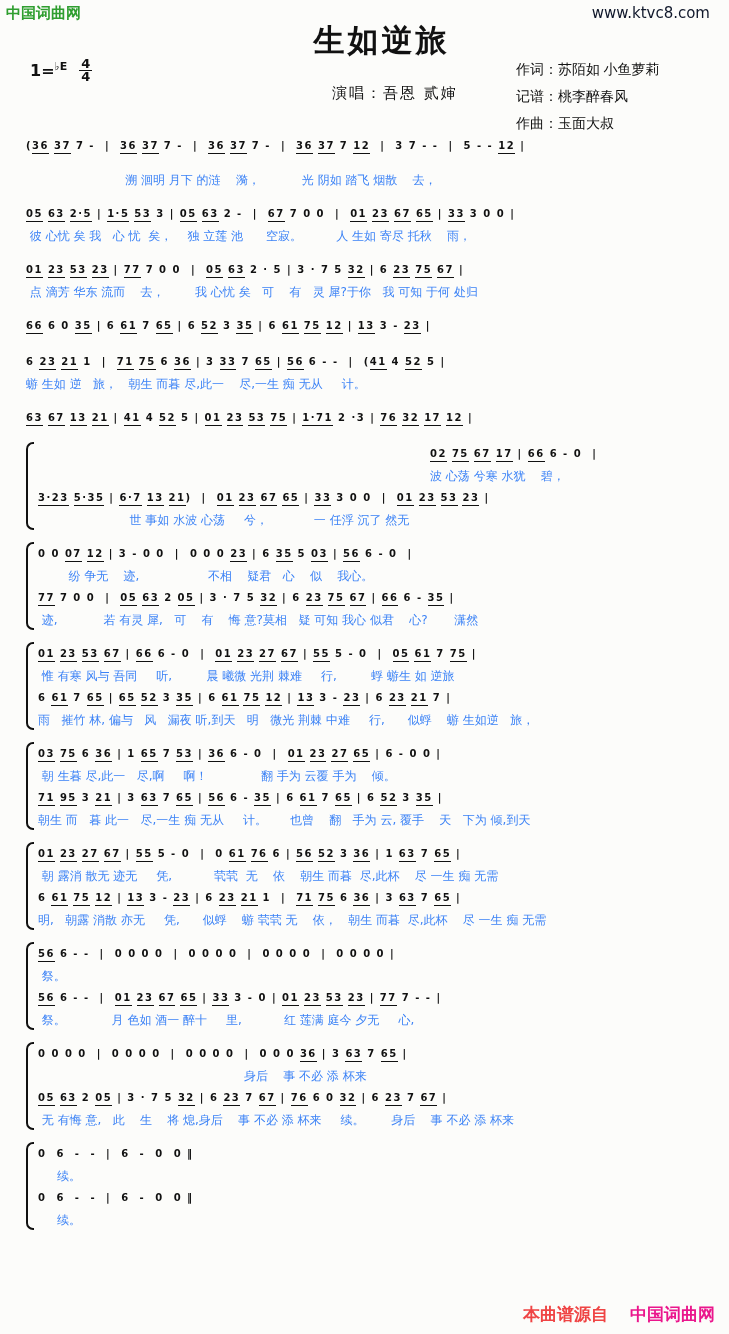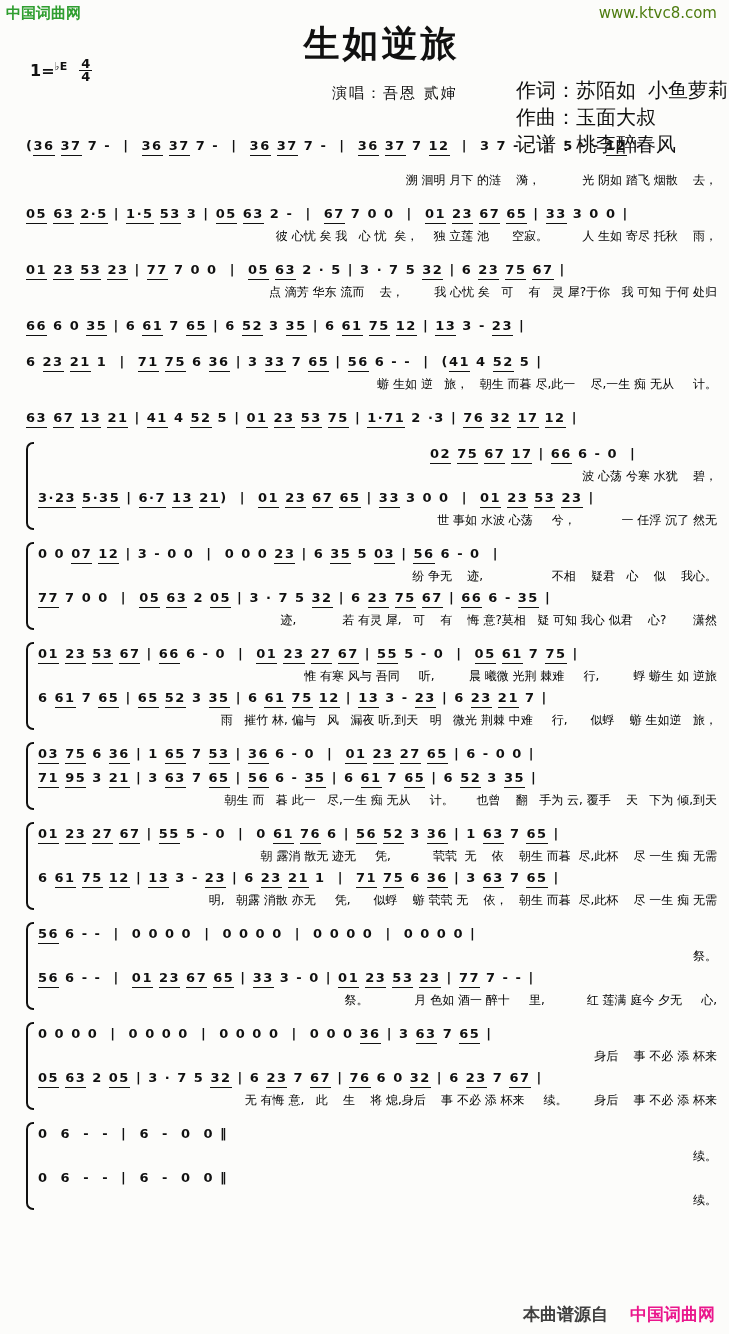--- a/index.html
+++ b/index.html
@@ -3,58 +3,58 @@
 <meta charset="utf-8">
 <style>
   html,body{margin:0;padding:0;}
   body{
     width:729px;height:1334px;position:relative;overflow:hidden;
     background:#fcfcfa;color:#111;
     font-family:"DejaVu Sans","Liberation Sans",sans-serif;
   }
   
   .site-left{position:absolute;left:6px;top:4px;font-size:15px;font-weight:bold;color:#2f9e2f;}
-  .site-right{position:absolute;right:12px;top:4px;font-size:15px;color:#4d7c0f;}
+  .site-right{position:absolute;right:19px;top:4px;font-size:15px;color:#0f172a;}
   .song-title{position:absolute;left:0;right:0;top:20px;text-align:center;
-    font-size:36px;font-weight:bold;letter-spacing:3px;margin-left:34px;}
+    font-size:31px;font-weight:bold;letter-spacing:3px;margin-left:34px;}
   .performer{position:absolute;left:332px;top:64px;font-size:15px;letter-spacing:2px;
     font-family:"DejaVu Serif","Liberation Serif",serif;margin-top:20px;}
-  .credits{position:absolute;left:516px;top:78px;font-size:20px;line-height:27px;
-    font-family:Liberation Mono, monospace;}
+  .credits{position:absolute;left:516px;top:56px;font-size:14px;line-height:27px;
+    font-family:Liberation Serif, serif;}
   .keysig{position:absolute;left:30px;top:58px;font-size:16px;font-weight:bold;display:flex;align-items:center;}
   .keysig .flat{font-size:11px;vertical-align:super;position:relative;top:-4px;}
   .frac{display:inline-flex;flex-direction:column;margin-left:12px;font-size:13px;line-height:12px;text-align:center;}
   .frac .num{border-bottom:1.5px solid #111;padding:0 2px;}
   .frac .den{padding:0 2px;}
   
   .sheet{position:absolute;top:134px;left:26px;right:12px;}
   .system{display:flex;margin-bottom:12px;}
   .system .rows{flex:1;min-width:0;}
   .bracket{width:6px;margin-right:4px;border-left:2px solid #111;border-top:2px solid #111;
     border-bottom:2px solid #111;border-radius:7px 0 0 7px;}
-  .notes{font-size:13px;font-weight:bold;letter-spacing:1.5px;white-space:pre;line-height:24px;}
+  .notes{font-size:10px;font-weight:bold;letter-spacing:1.5px;white-space:pre;line-height:24px;}
   .notes u{text-decoration:none;border-bottom:1.6px solid #111;padding-bottom:1.5px;}
-  .lyrics{font-size:12px;white-space:pre;line-height:20px;color:#000000;text-align:right;}
+  .lyrics{font-size:12px;white-space:pre;line-height:20px;color:#3b82f6;}
   .indent-half{padding-left:392px;}
   
   .footer{position:absolute;right:14px;bottom:8px;font-size:17px;font-weight:bold;}
-  .footer .prefix{color:#404040;margin-right:22px;text-align:center;}
+  .footer .prefix{color:#ef4444;margin-right:22px;text-align:center;}
   .footer .site{color:#ea168c;}
 </style>
 </head>
 <body>
 
 <div class="site-left">中国词曲网</div>
 <div class="site-right">www.ktvc8.com</div>
 <div class="song-title">生如逆旅</div>
 <div class="performer">演唱：吾恩  贰婶</div>
 <div class="credits">
   <div>作词：苏陌如 小鱼萝莉</div>
+  <div>记谱：桃李醉春风</div>
   <div>作曲：玉面大叔</div>
-  <div>记谱：桃李醉春风</div>
 </div>
 <div class="keysig">
   <span>1=</span>
     <span class="flat">♭E</span>
   <span class="frac">
     <span class="num">4</span>
     <span class="den">4</span>
   </span>
 </div>
 
@@ -132,20 +132,21 @@
       <div class="lyrics"> 惟 有寒 风与 吾同     听,         晨 曦微 光荆 棘难     行,         蜉 蝣生 如 逆旅</div>
       <div class="notes">6 <u>61</u> 7 <u>65</u> | <u>65</u> <u>52</u> 3 <u>35</u> | 6 <u>61</u> <u>75</u> <u>12</u> | <u>13</u> 3 - <u>23</u> | 6 <u>23</u> <u>21</u> 7 |</div>
       <div class="lyrics">雨   摧竹 林, 偏与   风   漏夜 听,到天   明   微光 荆棘 中难     行,      似蜉    蝣 生如逆   旅，</div>
     </div>
   </div>
 
   <div class="system">
     <div class="bracket"></div>
     <div class="rows">
       <div class="notes"><u>03</u> <u>75</u> 6 <u>36</u> | 1 <u>65</u> 7 <u>53</u> | <u>36</u> 6 - 0  |  <u>01</u> <u>23</u> <u>27</u> <u>65</u> | 6 - 0 0 |</div>
+      <div class="lyrics"> 朝 生暮 尽,此一   尽,啊     啊！              翻 手为 云覆 手为    倾。</div>
       <div class="notes"><u>71</u> <u>95</u> 3 <u>21</u> | 3 <u>63</u> 7 <u>65</u> | <u>56</u> 6 - <u>35</u> | 6 <u>61</u> 7 <u>65</u> | 6 <u>52</u> 3 <u>35</u> |</div>
       <div class="lyrics">朝生 而   暮 此一   尽,一生 痴 无从     计。      也曾    翻   手为 云, 覆手    天   下为 倾,到天</div>
     </div>
   </div>
 
   <div class="system">
     <div class="bracket"></div>
     <div class="rows">
       <div class="notes"><u>01</u> <u>23</u> <u>27</u> <u>67</u> | <u>55</u> 5 - 0  |  0 <u>61</u> <u>76</u> 6 | <u>56</u> <u>52</u> 3 <u>36</u> | 1 <u>63</u> 7 <u>65</u> |</div>
       <div class="lyrics"> 朝 露消 散无 迹无     凭,           茕茕  无    依    朝生 而暮  尽,此杯    尽 一生 痴 无需</div>

